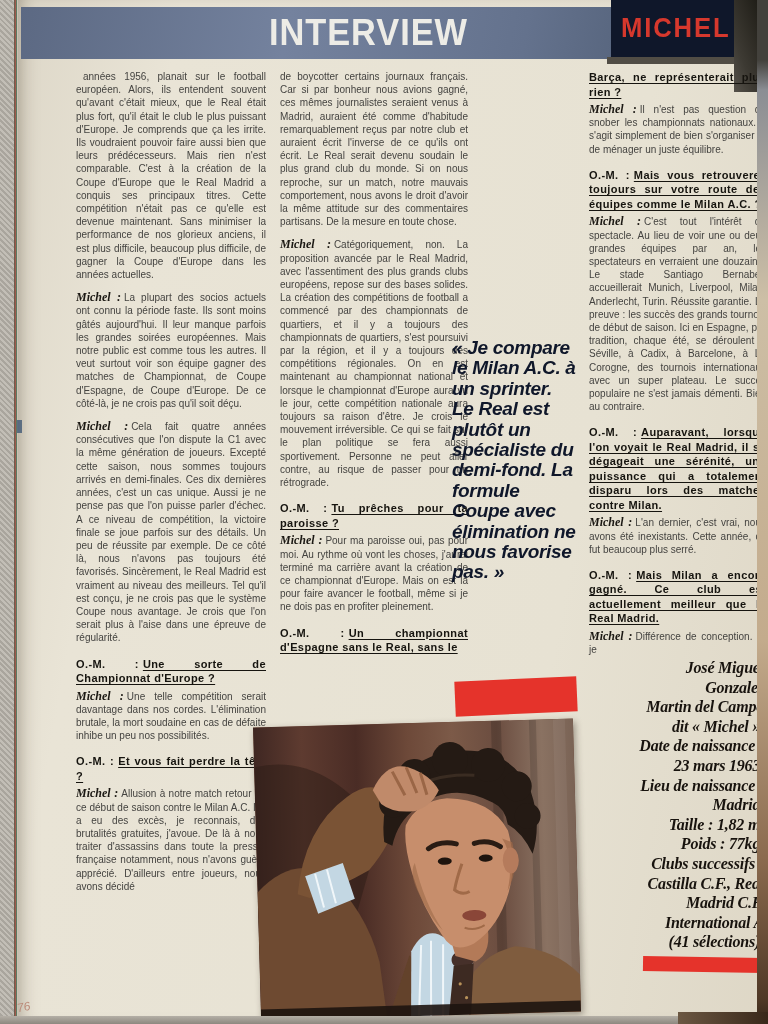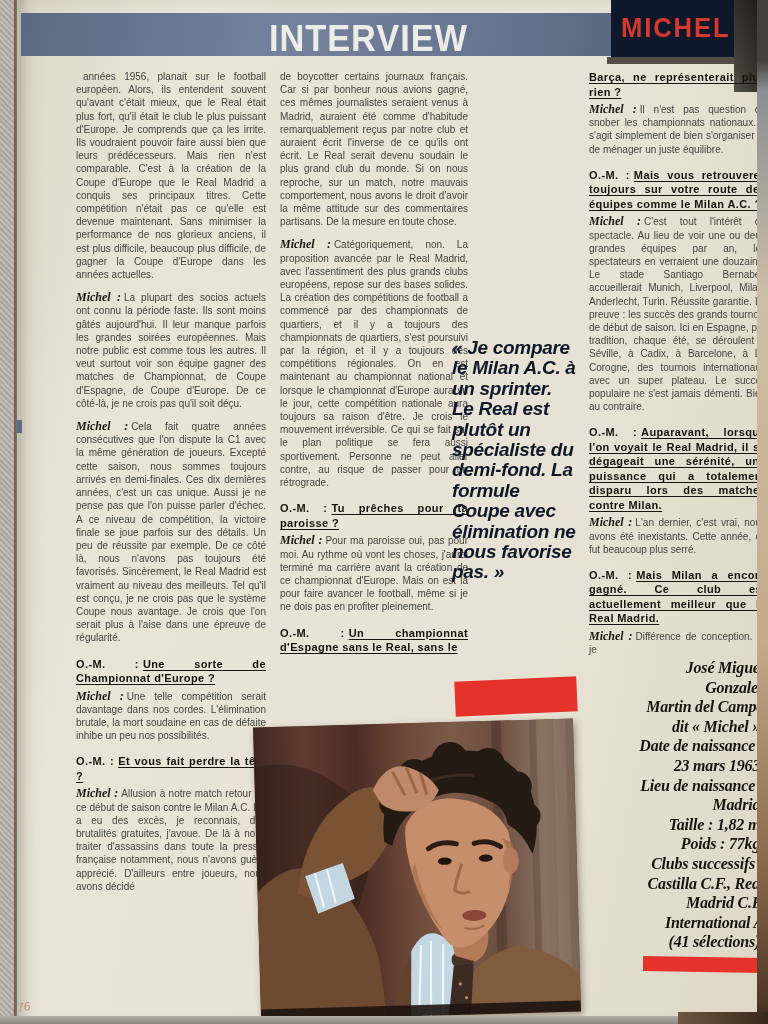--- a/index.html
+++ b/index.html
@@ -20,21 +20,21 @@
   .page-left-edge{position:absolute;left:14px;top:0;width:4px;height:1024px;
     background:linear-gradient(90deg,#6e5a4c 0 1px,#a05a4c 1px 2px,#5d7a62 2px 3px,#c9c3b4 3px);}
   .page-right-edge{position:absolute;right:0;top:0;width:11px;height:1024px;
     background:linear-gradient(#43413c 0 60px,#8b8e94 90px,#cdbfa6 300px,#c3ab8c 640px,#8a6a4e 860px,#4f3826 1000px,#35261a);}
   .corner-tr{position:absolute;right:0;top:0;width:34px;height:92px;
     background:linear-gradient(250deg,#17150f,#3d3a33 70%,#55514a);}
   .corner-br{position:absolute;right:0;bottom:0;width:90px;height:12px;
     background:linear-gradient(90deg,#6b5742,#39281a);}
 
   
-  .band{position:absolute;left:21px;top:13px;width:590px;height:43px;
+  .band{position:absolute;left:21px;top:7px;width:590px;height:52px;
     background:linear-gradient(100deg,#5c6983,#74829e 45%,#64728d 85%,#596780);}
   .band .title{position:absolute;left:248px;top:5px;
     font-weight:700;font-size:37px;letter-spacing:1px;color:#edece6;
     transform:scaleX(.93);transform-origin:left;white-space:nowrap;}
   .badge{position:absolute;left:611px;top:0;width:129px;height:57px;
     background:#0f172a;display:flex;align-items:center;justify-content:center;}
   .badge .badge-label{color:#d6382d;font-weight:700;font-size:27px;letter-spacing:2px;
     transform:scaleX(.95);}
   .badge-underline{position:absolute;left:607px;top:57px;width:133px;height:7px;background:#514d45;}
 

